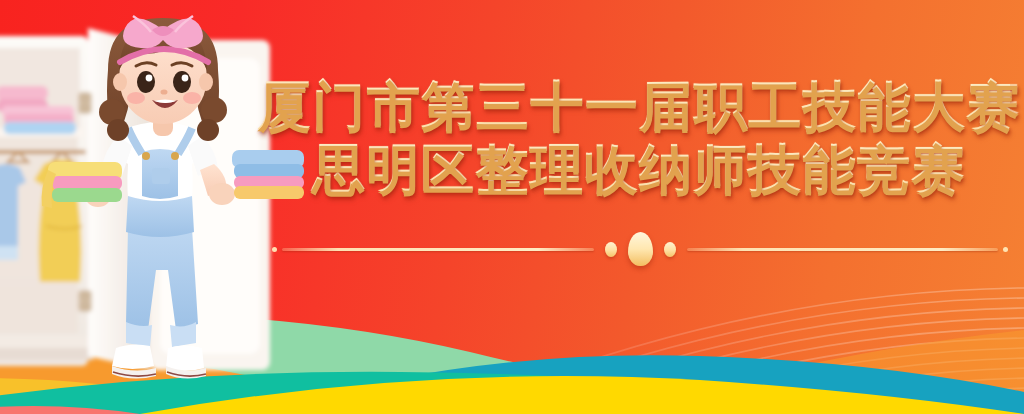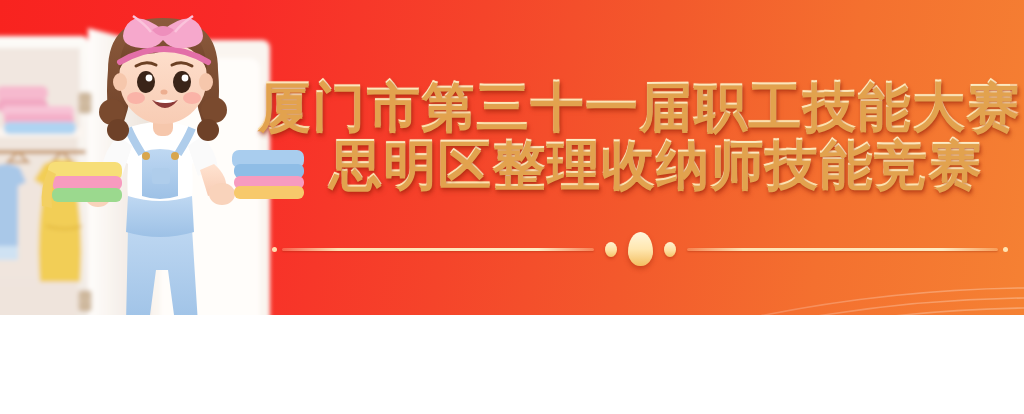--- a/index.html
+++ b/index.html
@@ -1,20 +1,20 @@
 <!DOCTYPE html>
 <html><head>
 <meta charset="utf-8">
 <style>
   html,body{margin:0;padding:0;background:#fff;}
   body{font-family:"Liberation Sans","DejaVu Sans",sans-serif;}
 
   #banner{
     position:relative;
-    width:1024px;height:315px;
+    width:1024px;height:414px;
     overflow:hidden;
     background:linear-gradient(100deg,#F8231F 0%,#F92A28 22%,#F5442A 45%,#F3592C 62%,#F4702F 80%,#F58133 100%);
   }
 
   
   .arcs{position:absolute;left:0;top:0;width:1024px;height:414px;pointer-events:none;}
 
   
   .waves{position:absolute;left:0;top:0;width:1024px;height:414px;}
 
@@ -34,21 +34,21 @@
        0 2px 0 #E2A24E,
        1px 3px 3px rgba(150,35,10,.45),
        0 0 1px rgba(255,240,200,.8);
     background:linear-gradient(180deg,#FFEFC4 0%,#FFE0A0 46%,#FBC96A 100%);
     -webkit-background-clip:text;
     background-clip:text;
     -webkit-text-fill-color:transparent;
     filter:drop-shadow(1px 3px 2px rgba(150,30,10,.40));
   }
   .tline.l1{margin-left:8px;}
-  .tline.l2{margin-left:79px;font-family:Liberation Mono, monospace;}
+  .tline.l2{margin-left:62px;}
 
   
   .divider{
     position:absolute;left:272px;top:236px;width:736px;height:26px;
     display:flex;align-items:center;justify-content:center;
   }
   .dv-dot-end{
     width:5px;height:5px;border-radius:50%;
     background:#FFE9B8;opacity:.95;flex:0 0 auto;
   }

